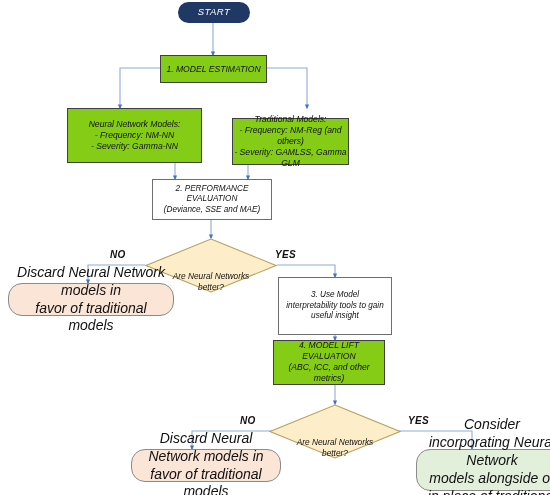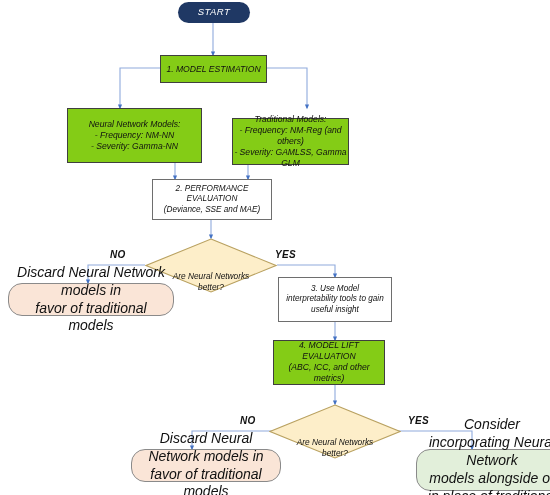--- a/index.html
+++ b/index.html
@@ -191,21 +191,21 @@
 better?</div>
   </div>
   <div class="edge-label" style="left:110px; top:249px;">NO</div>
   <div class="edge-label" style="left:275px; top:249px;">YES</div>
 
   <div class="node term term-pink" style="left:8px; top:283px; width:166px; height:33px;">
     <span class="txt">Discard Neural Network models in
 favor of traditional models</span>
   </div>
 
-  <div class="node proc-thin" style="left:278px; top:277px; width:114px; height:45px;">
+  <div class="node proc-thin" style="left:278px; top:277px; width:114px; height:58px;">
     <span class="txt">3. Use Model
 interpretability tools to gain
 useful insight</span>
   </div>
 
   <div class="node proc" style="left:273px; top:340px; width:112px; height:45px;align-items:flex-end;">
     <span class="txt">4. MODEL LIFT EVALUATION
 (ABC, ICC, and other
 metrics)</span>
   </div>

